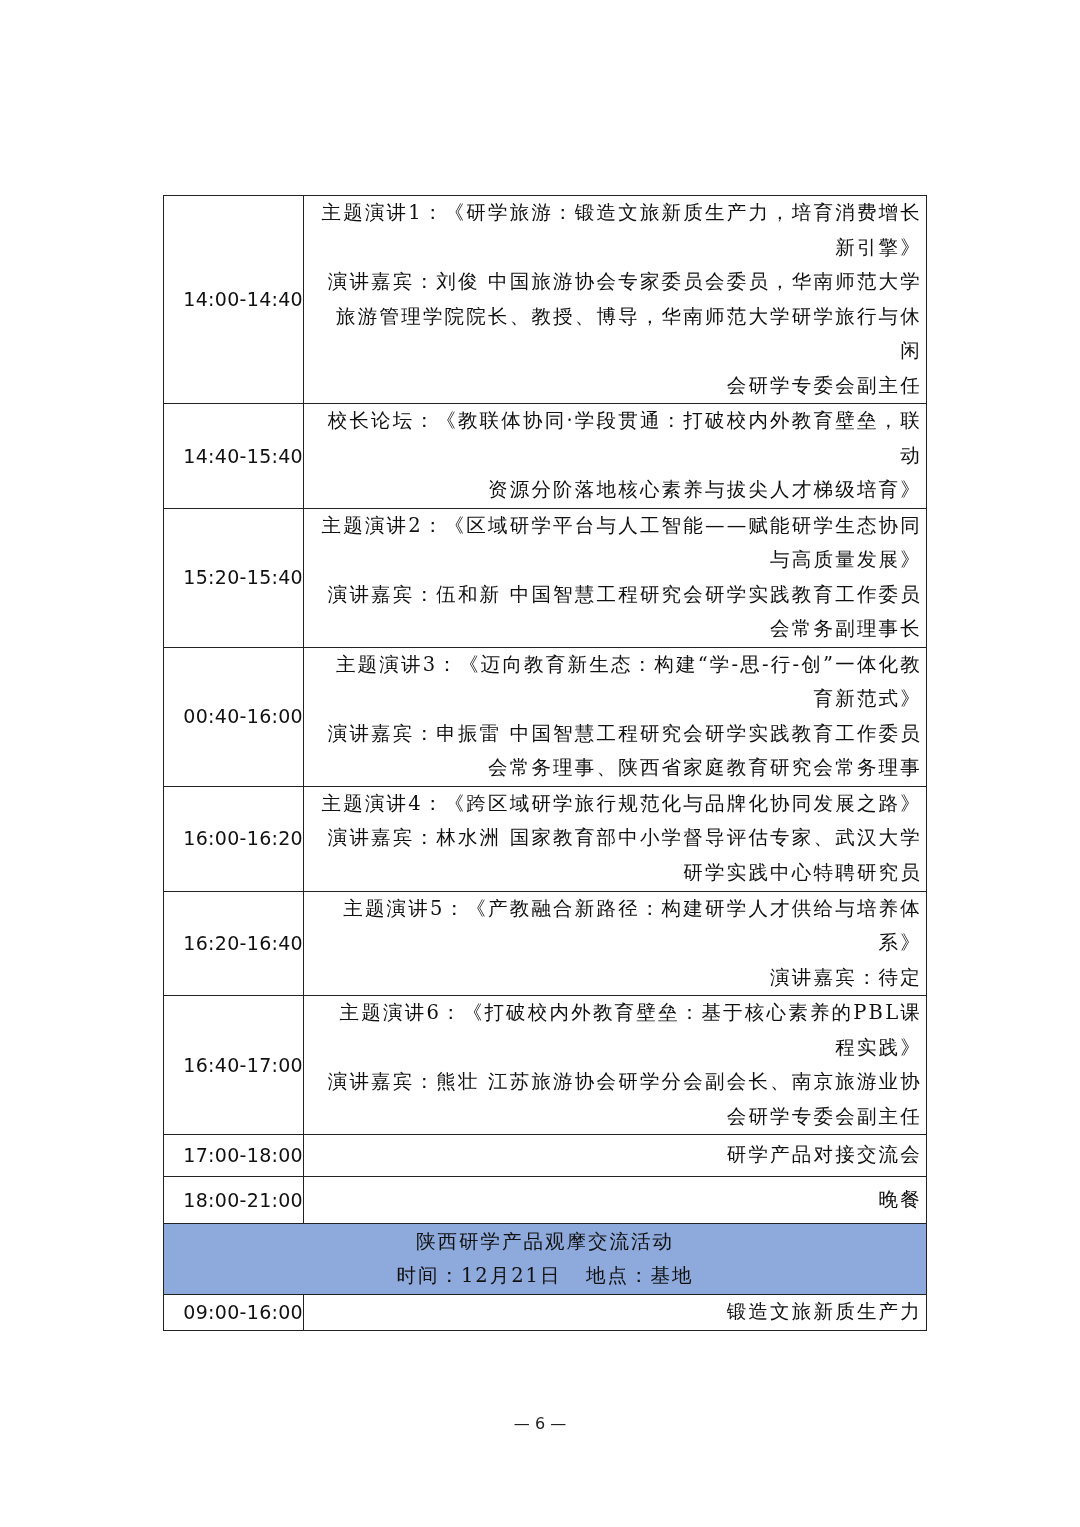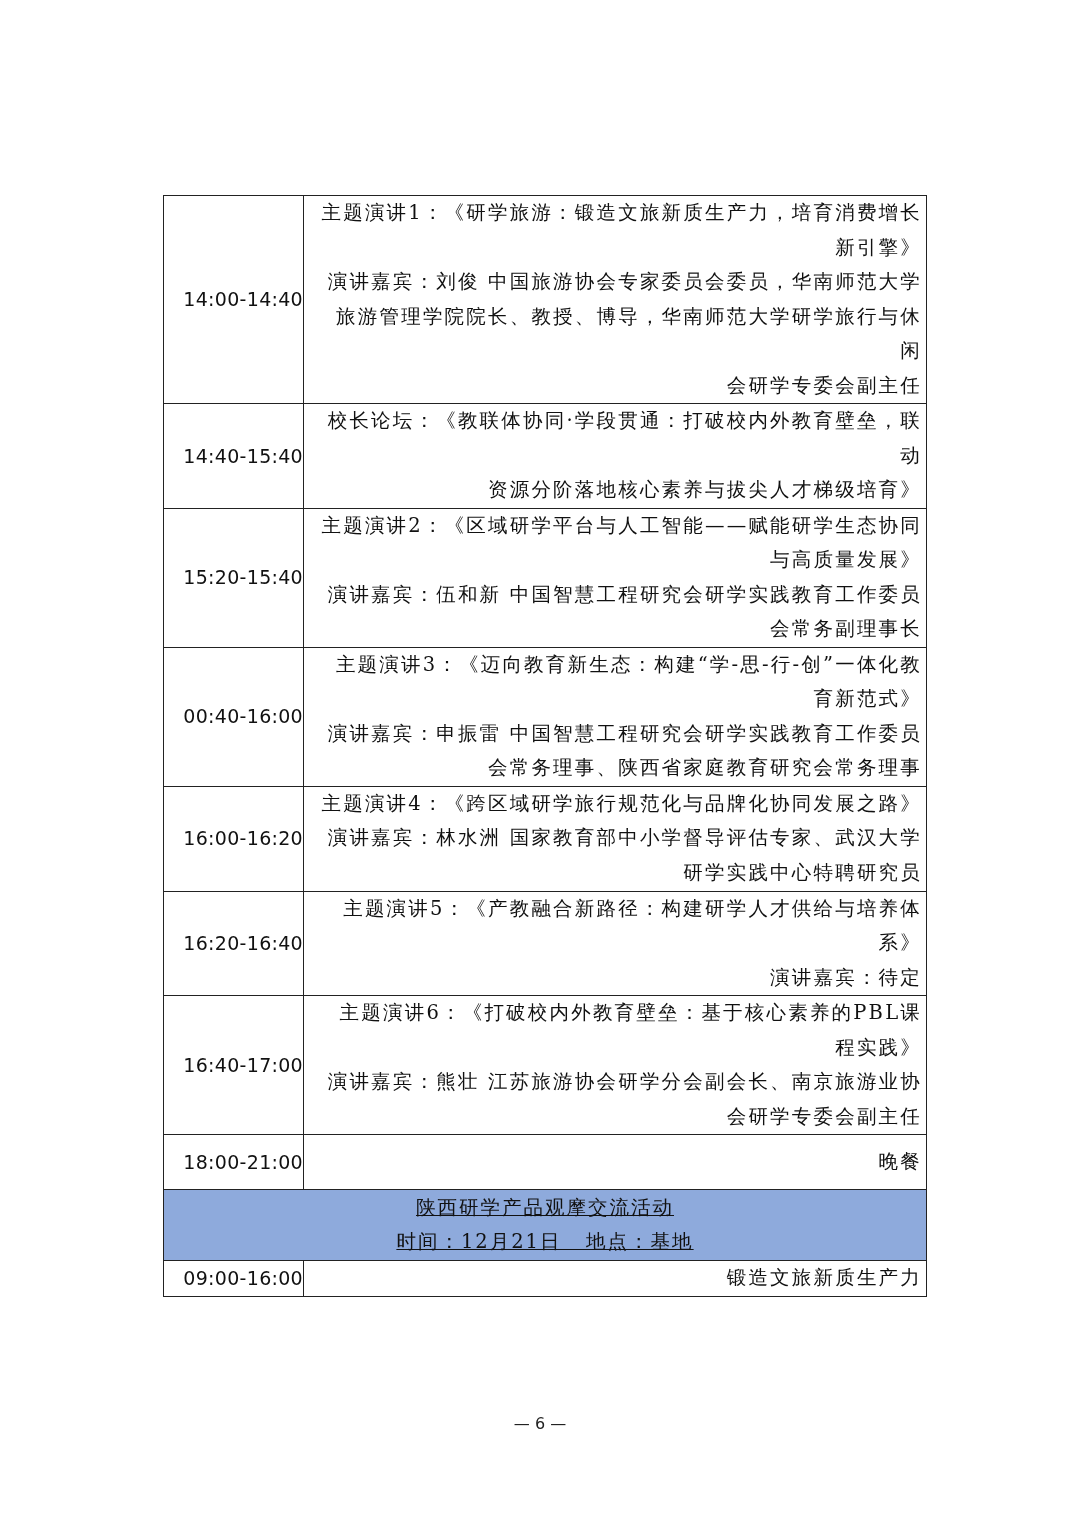--- a/index.html
+++ b/index.html
@@ -15,21 +15,21 @@
   }
   .sched td.time {
     width: 139px; text-align: right;
     font-family: "DejaVu Sans", "Liberation Sans", sans-serif; font-size: 19px;
     letter-spacing: 0.3px;
   }
   .sched td.time.left { text-align: left; padding-left: 10px; }
   .sched td.desc { padding-left: 11px; padding-right: 4px; letter-spacing: 2.2px; }
   .sched td.desc .line { display: block; }
   .sched tr.band td {
-    background: #8eaadc; text-align: center; letter-spacing: 2px; text-decoration: underline;
+    background: #8eaadc; text-align: center; letter-spacing: 2px;
   }
   .sched tr.band .line { display: block; }
   .page-num {
     position: absolute; left: 0; width: 1080px; top: 1414px; text-align: center;
     font-family: "DejaVu Sans", "Liberation Sans", sans-serif; font-size: 16px; color: #222;
   }
 </style>
 </head>
 <body>
 
@@ -95,22 +95,28 @@
     <tr style="height:139px">
       <td class="time">16:40-17:00</td>
       <td class="desc">
         <span class="line">主题演讲6：《打破校内外教育壁垒：基于核心素养的PBL课</span>
         <span class="line">程实践》</span>
         <span class="line">演讲嘉宾：熊壮 江苏旅游协会研学分会副会长、南京旅游业协</span>
         <span class="line">会研学专委会副主任</span>
       </td>
     </tr>
 
+    <tr style="height:42px">
+      <td class="time">17:00-18:00</td>
+      <td class="desc">
+        <span class="line">研学产品对接交流会</span>
+      </td>
+    </tr>
 
-    <tr style="height:55px">
+    <tr style="height:47px">
       <td class="time">18:00-21:00</td>
       <td class="desc">
         <span class="line">晚餐</span>
       </td>
     </tr>
 
     <tr class="band" style="height:71px">
       <td colspan="2">
         <span class="line">陕西研学产品观摩交流活动</span>
         <span class="line" style="white-space:pre">时间：12月21日   地点：基地</span>

